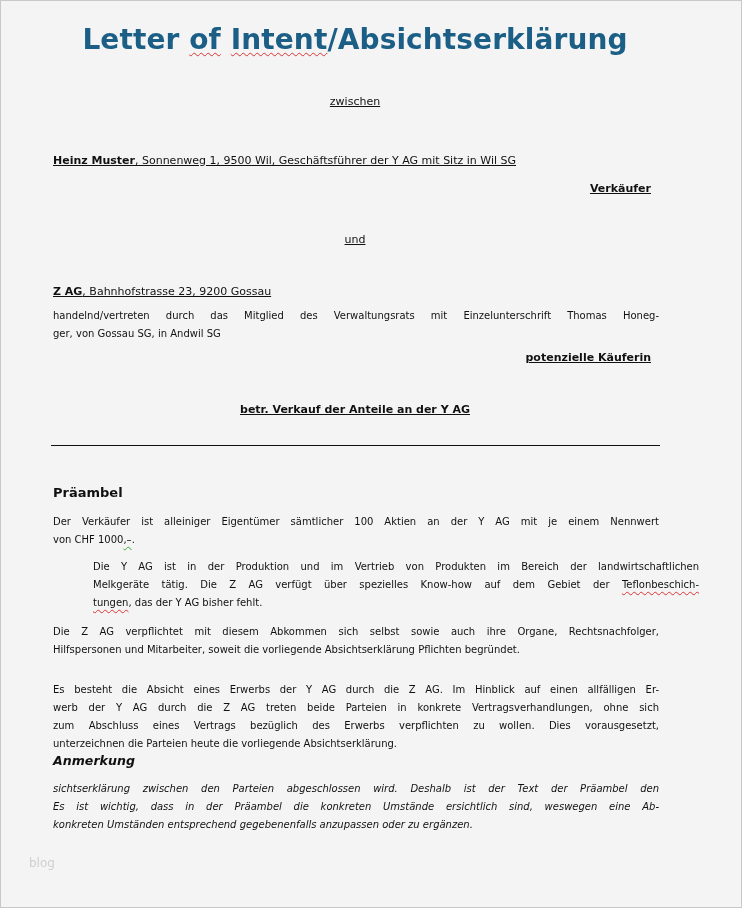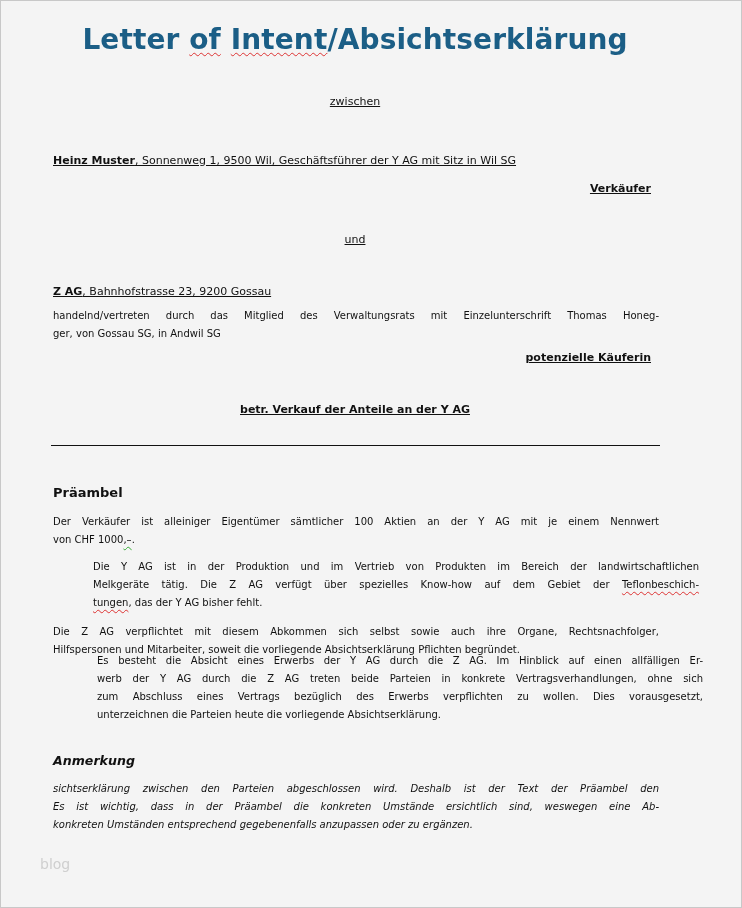--- a/index.html
+++ b/index.html
@@ -74,22 +74,22 @@
   .subheading {
     position: absolute;
     left: 52px; top: 752px;
     font-size: 12.6px;
     font-weight: bold;
     font-style: italic;
   }
   .italic { font-style: italic; }
   .watermark {
     position: absolute;
-    left: 39px; top: 855px;
-    font-size: 14px;
+    left: 28px; top: 855px;
+    font-size: 12px;
     color: #cfcfcf;
   }
   .line { display:block; text-align: justify; text-align-last: justify; }
   .line.last { text-align-last: left; }
 </style>
 </head>
 <body>
 
 <div class="page">
 
@@ -127,21 +127,21 @@
     <span class="line">Die Y AG ist in der Produktion und im Vertrieb von Produkten im Bereich der landwirtschaftlichen</span>
     <span class="line"><span>Melkgeräte tätig. Die Z AG verfügt über spezielles Know-how auf dem Gebiet der </span><span class="spell">Teflonbeschich-</span></span>
     <span class="line last"><span class="spell">tungen</span><span>, das der Y AG bisher fehlt.</span></span>
   </div>
 
   <div class="para" style="top:622px;">
     <span class="line">Die Z AG verpflichtet mit diesem Abkommen sich selbst sowie auch ihre Organe, Rechtsnachfolger,</span>
     <span class="line last">Hilfspersonen und Mitarbeiter, soweit die vorliegende Absichtserklärung Pflichten begründet.</span>
   </div>
 
-  <div class="para" style="top:651px;margin-left:44px;">
+  <div class="para" style="top:680px;">
     <span class="line">Es besteht die Absicht eines Erwerbs der Y AG durch die Z AG. Im Hinblick auf einen allfälligen Er-</span>
     <span class="line">werb der Y AG durch die Z AG treten beide Parteien in konkrete Vertragsverhandlungen, ohne sich</span>
     <span class="line">zum Abschluss eines Vertrags bezüglich des Erwerbs verpflichten zu wollen. Dies vorausgesetzt,</span>
     <span class="line last">unterzeichnen die Parteien heute die vorliegende Absichtserklärung.</span>
   </div>
 
   <div class="subheading">Anmerkung</div>
 
   <div class="para italic" style="top:779px;">
     <span class="line">sichtserklärung zwischen den Parteien abgeschlossen wird. Deshalb ist der Text der Präambel den</span>

